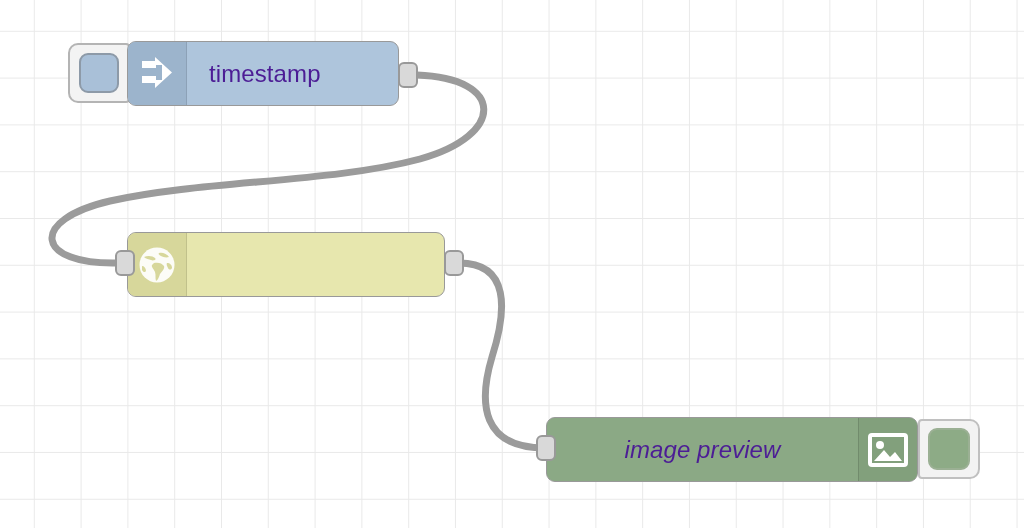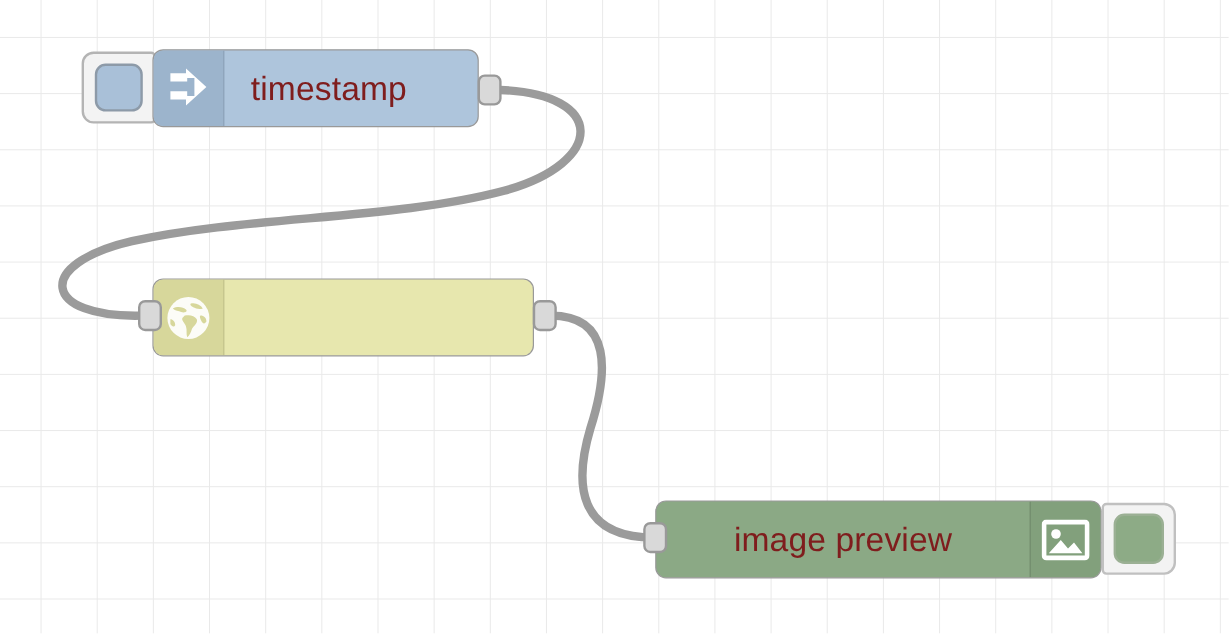--- a/index.html
+++ b/index.html
@@ -53,22 +53,22 @@
     flex: 0 0 auto;
     width: 58px;
     display: flex;
     align-items: center;
     justify-content: center;
   }
   .node-label {
     flex: 1 1 auto;
     display: flex;
     align-items: center;
-    font-size: 28px;
-    color: #7f1d1d;
+    font-size: 24px;
+    color: #4c1d95;
     letter-spacing: 0.1px;
     white-space: nowrap;
   }
   .node-label.left  { justify-content: flex-start; padding-left: 18px; }
   .node-label.right { justify-content: flex-start; padding-left: 22px; }
 
   
   .port {
     position: absolute;
     width: 20px;
@@ -176,21 +176,21 @@
         <path d="M18 19 C22 18 26 19 28 22 C29 25 26 27 24 30 C23 33 22 36 20 37 C19 34 20 31 19 28 C18 25 15 23 16 21 Z" fill="#d7d79b"></path>
         <path d="M31 19 C34 19 36 21 36 24 C35 26 33 26 32 24 C31 22 30 20 31 19 Z" fill="#d7d79b"></path>
         <path d="M6 22 C8 22 10 24 10 27 C9 29 7 28 6 26 Z" fill="#d7d79b"></path>
       </svg>
     </div>
   </div>
 
   <div class="port" style="left:115px; top:250px;"></div>
   <div class="port" style="left:444px; top:250px;"></div>
 
-  <div class="node" id="node-image" style="background:#8ba985;">
+  <div class="node" id="node-image" style="background:#8ba985;font-style:italic;">
     <div class="node-label left" style="padding-left:0; justify-content:center;">image preview</div>
     <div class="node-icon-box icon-divider-left" style="background:#82a07c;">
       <svg class="glyph" width="40" height="34" viewBox="0 0 40 34" xmlns="http://www.w3.org/2000/svg">
         <rect x="2" y="2" width="36" height="30" rx="2" fill="none" stroke="#ffffff" stroke-width="4"></rect>
         <circle cx="12" cy="12" r="4" fill="#ffffff"></circle>
         <path d="M6 28 L16 17 L22 24 L27 19 L34 28 Z" fill="#ffffff"></path>
       </svg>
     </div>
   </div>
 

